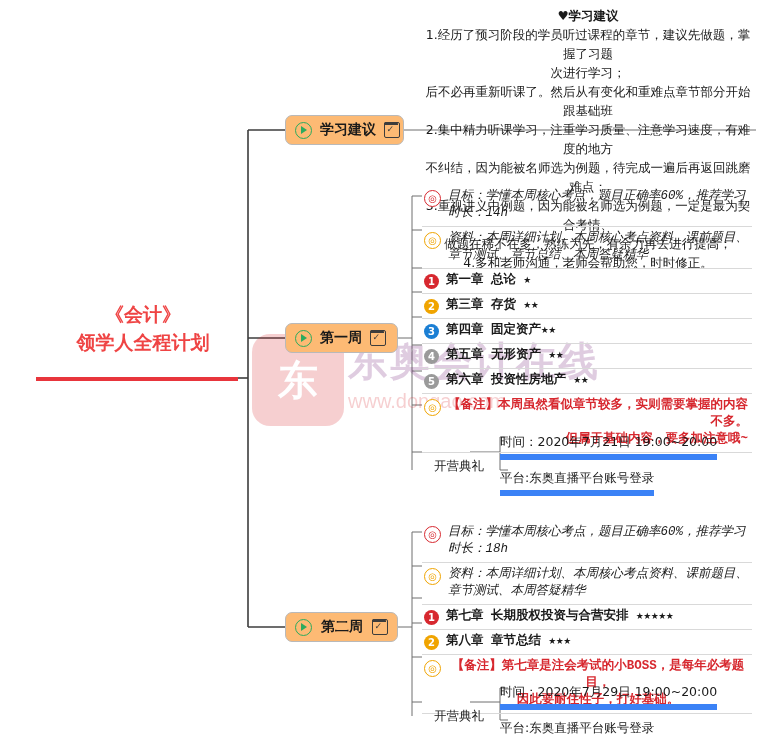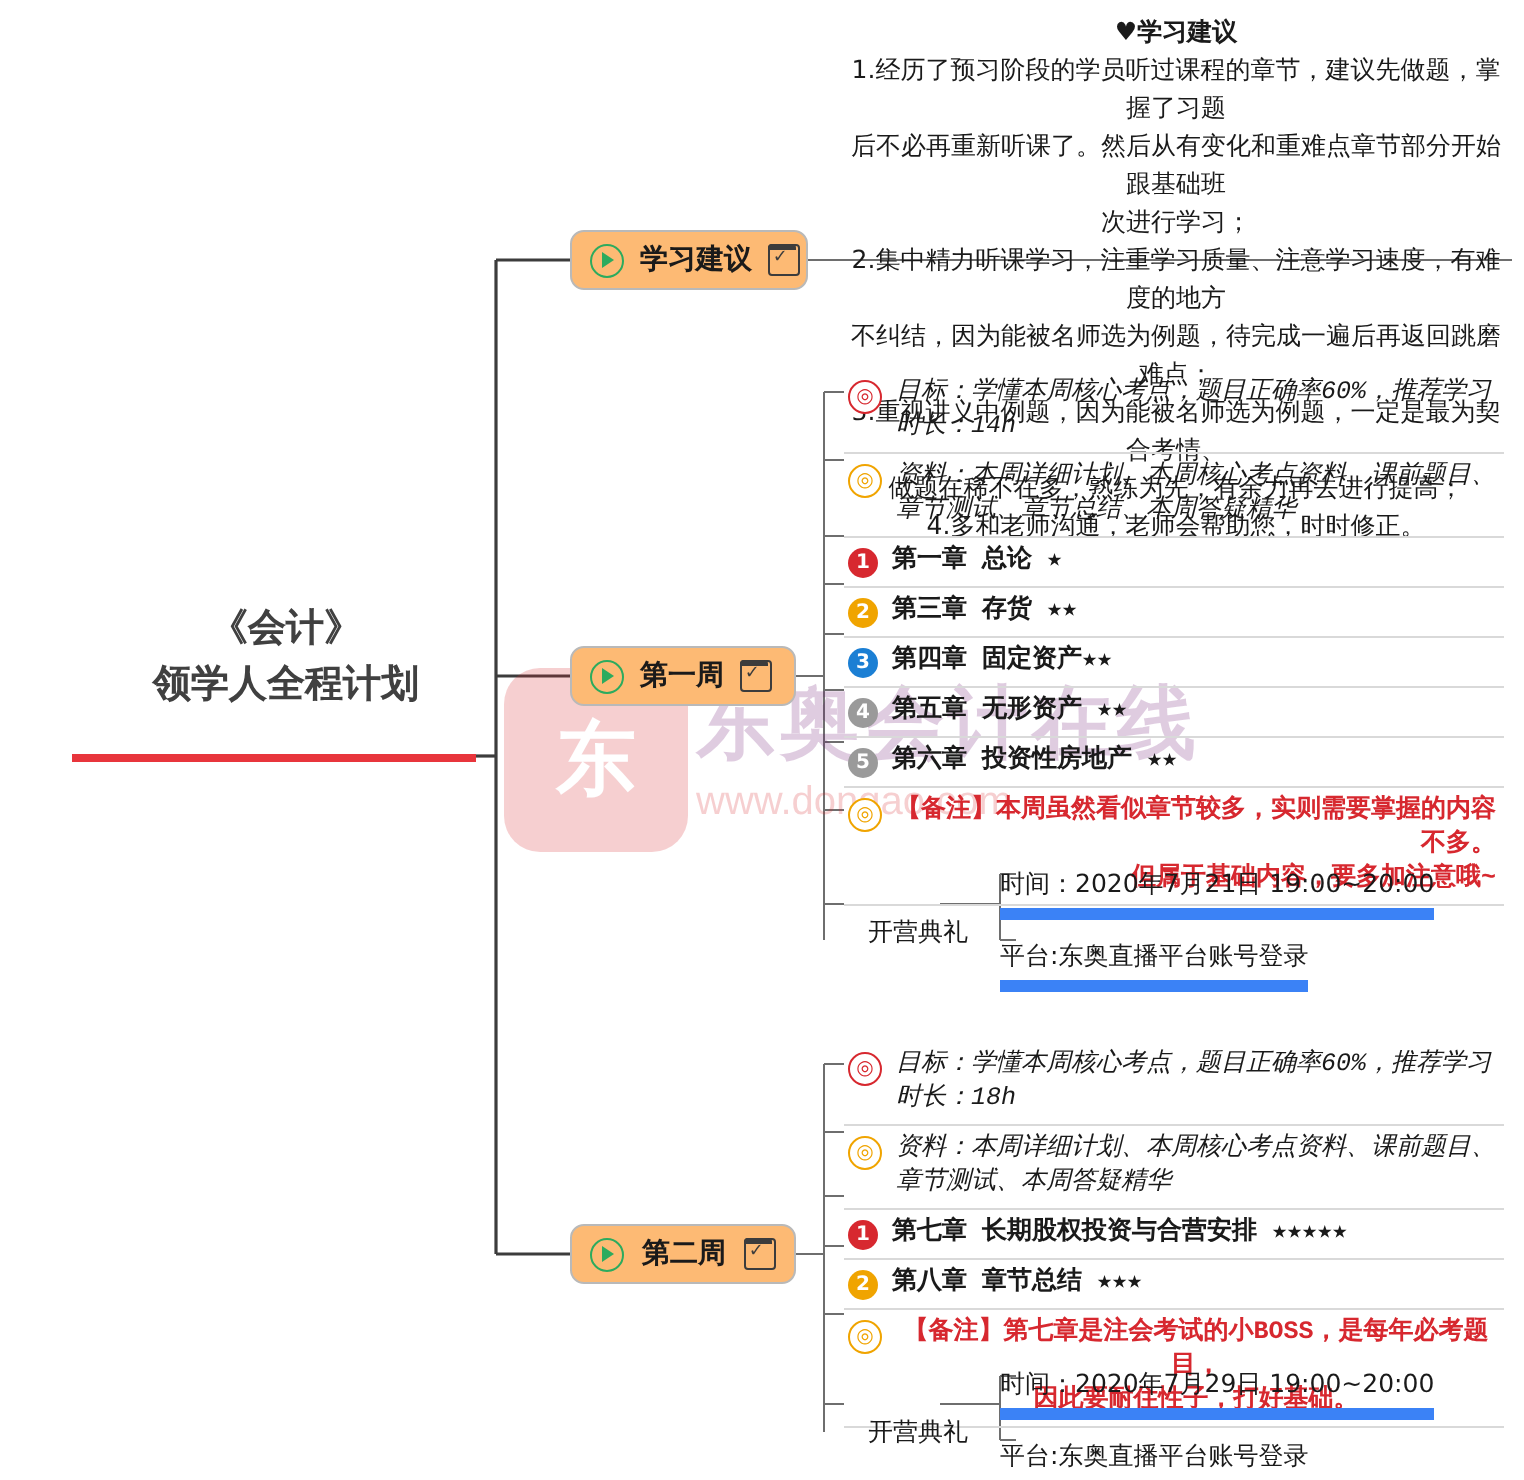--- a/index.html
+++ b/index.html
@@ -73,21 +73,21 @@
     white-space: nowrap;
   }
 
   
   .root {
     position: absolute;
     left: 48px;
     top: 300px;
     width: 190px;
     text-align: center;
-    color: #404040;
+    color: #ef4444;
     font-size: 19px;
     font-weight: bold;
     line-height: 28px;
     font-family: "DejaVu Sans", "Liberation Sans", sans-serif;
   }
   .root-underline {
     position: absolute;
     left: 36px;
     top: 377px;
     width: 202px;
@@ -295,22 +295,22 @@
 
   <div class="branch-node" style="left:285px; top:115px; width:119px;">
     <span class="play-icon"></span>
     <span class="node-label">学习建议</span>
     <span class="cal-icon"></span>
   </div>
 
   <div class="advice">
     <p class="title">♥学习建议</p>
     <p>1.经历了预习阶段的学员听过课程的章节，建议先做题，掌握了习题</p>
+    <p>次进行学习；</p>
     <p>后不必再重新听课了。然后从有变化和重难点章节部分开始跟基础班</p>
-    <p>次进行学习；</p>
     <p>2.集中精力听课学习，注重学习质量、注意学习速度，有难度的地方</p>
     <p>不纠结，因为能被名师选为例题，待完成一遍后再返回跳磨难点；</p>
     <p>3.重视讲义中例题，因为能被名师选为例题，一定是最为契合考情、</p>
     <p>做题在稀不在多，熟练为先，有余力再去进行提高；</p>
     <p>4.多和老师沟通，老师会帮助您，时时修正。</p>
   </div>
 
   <div class="branch-node" style="left:285px; top:323px; width:113px;">
     <span class="play-icon"></span>
     <span class="node-label">第一周</span>

